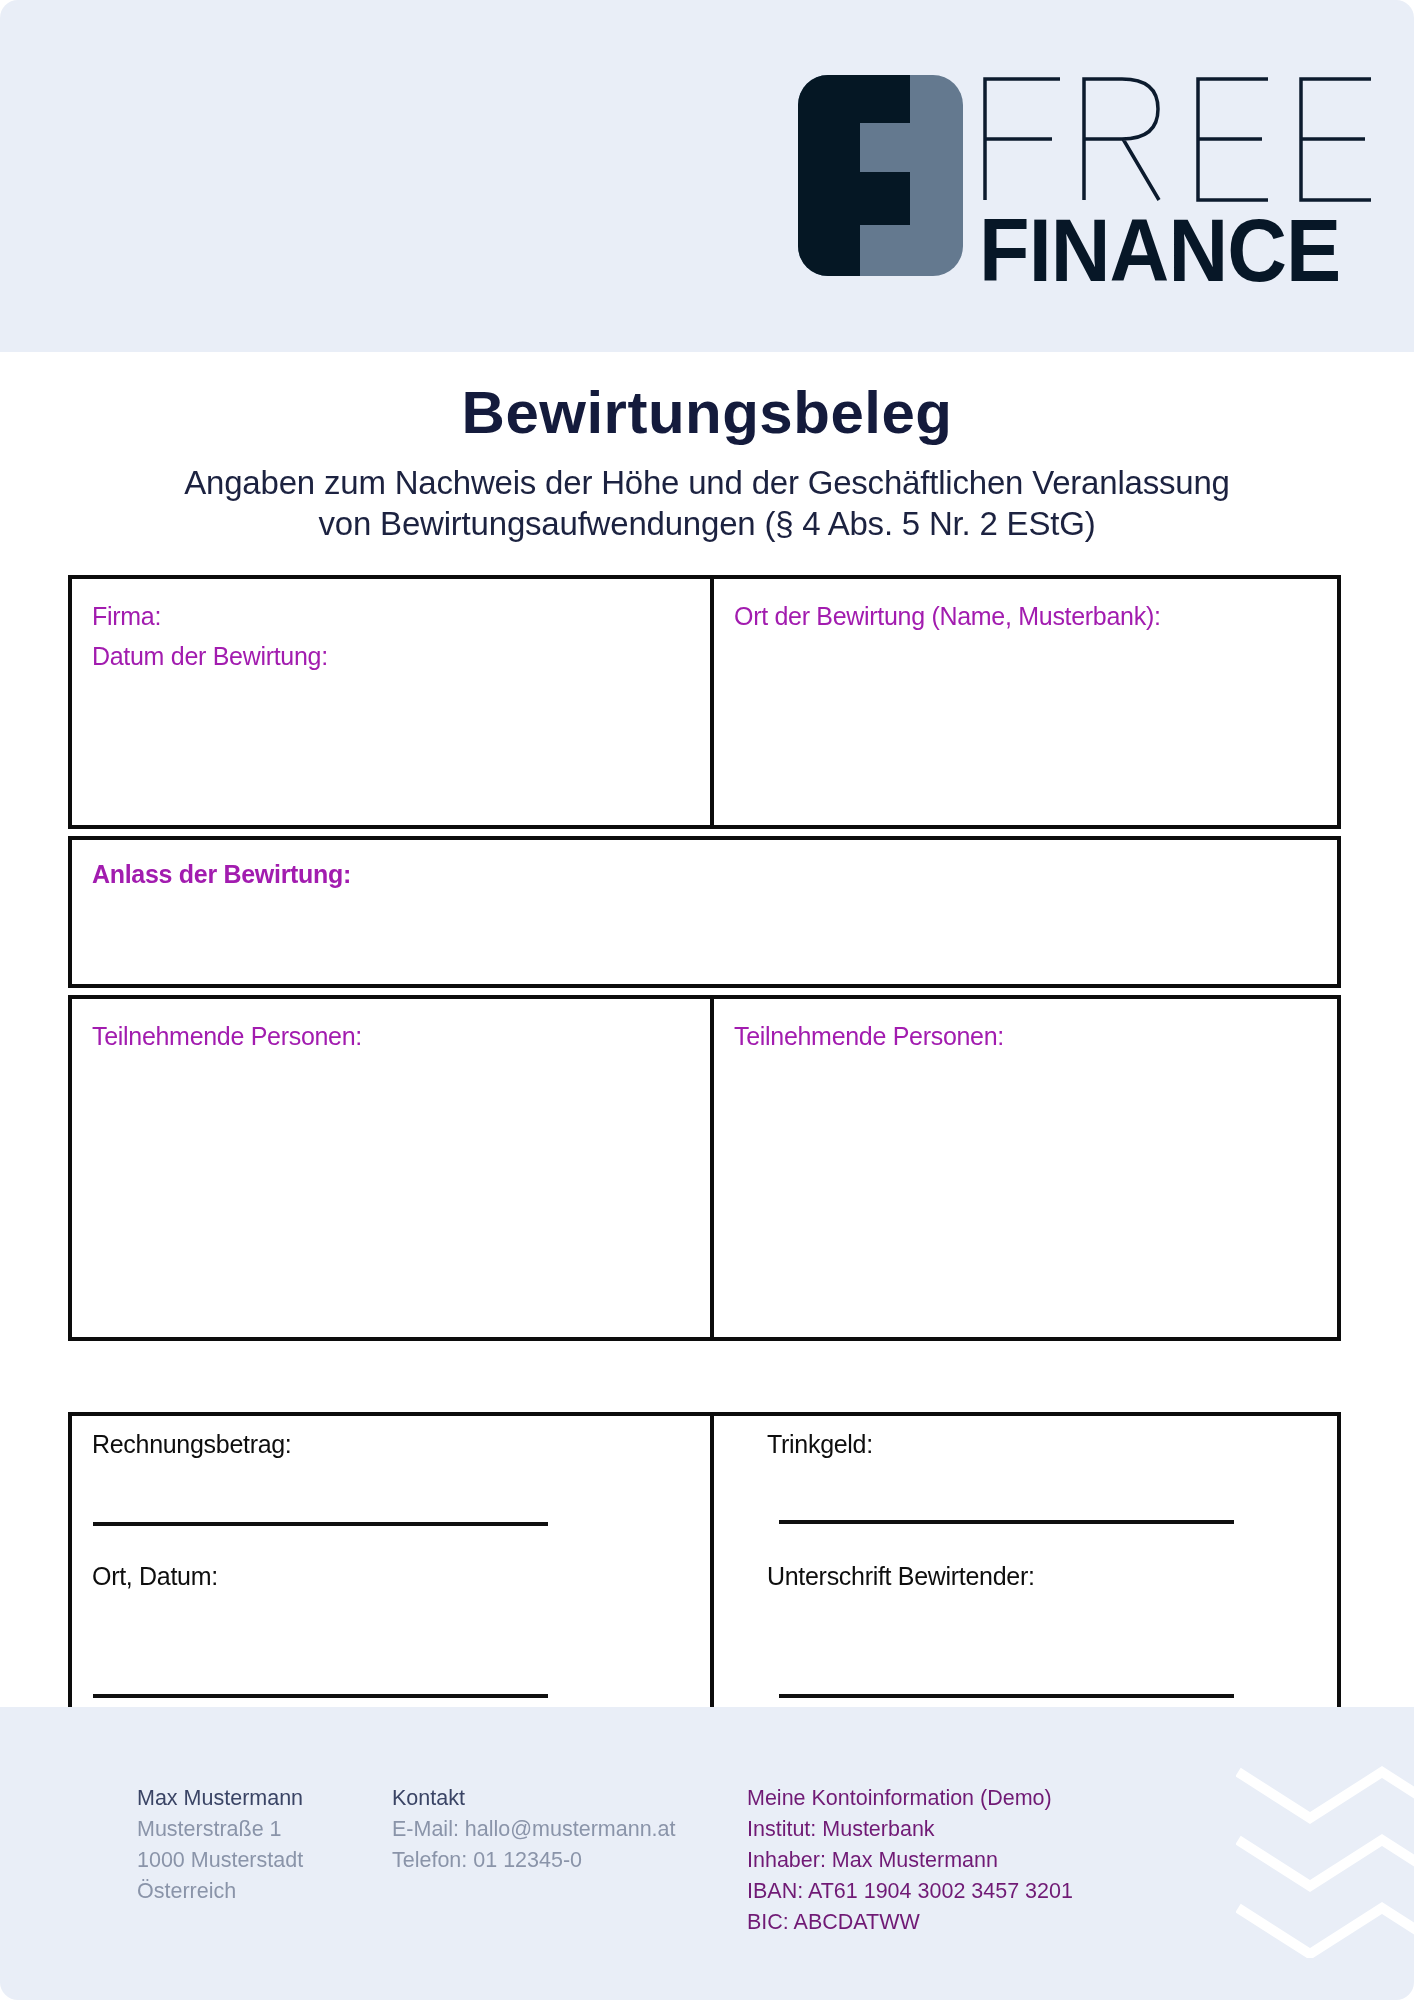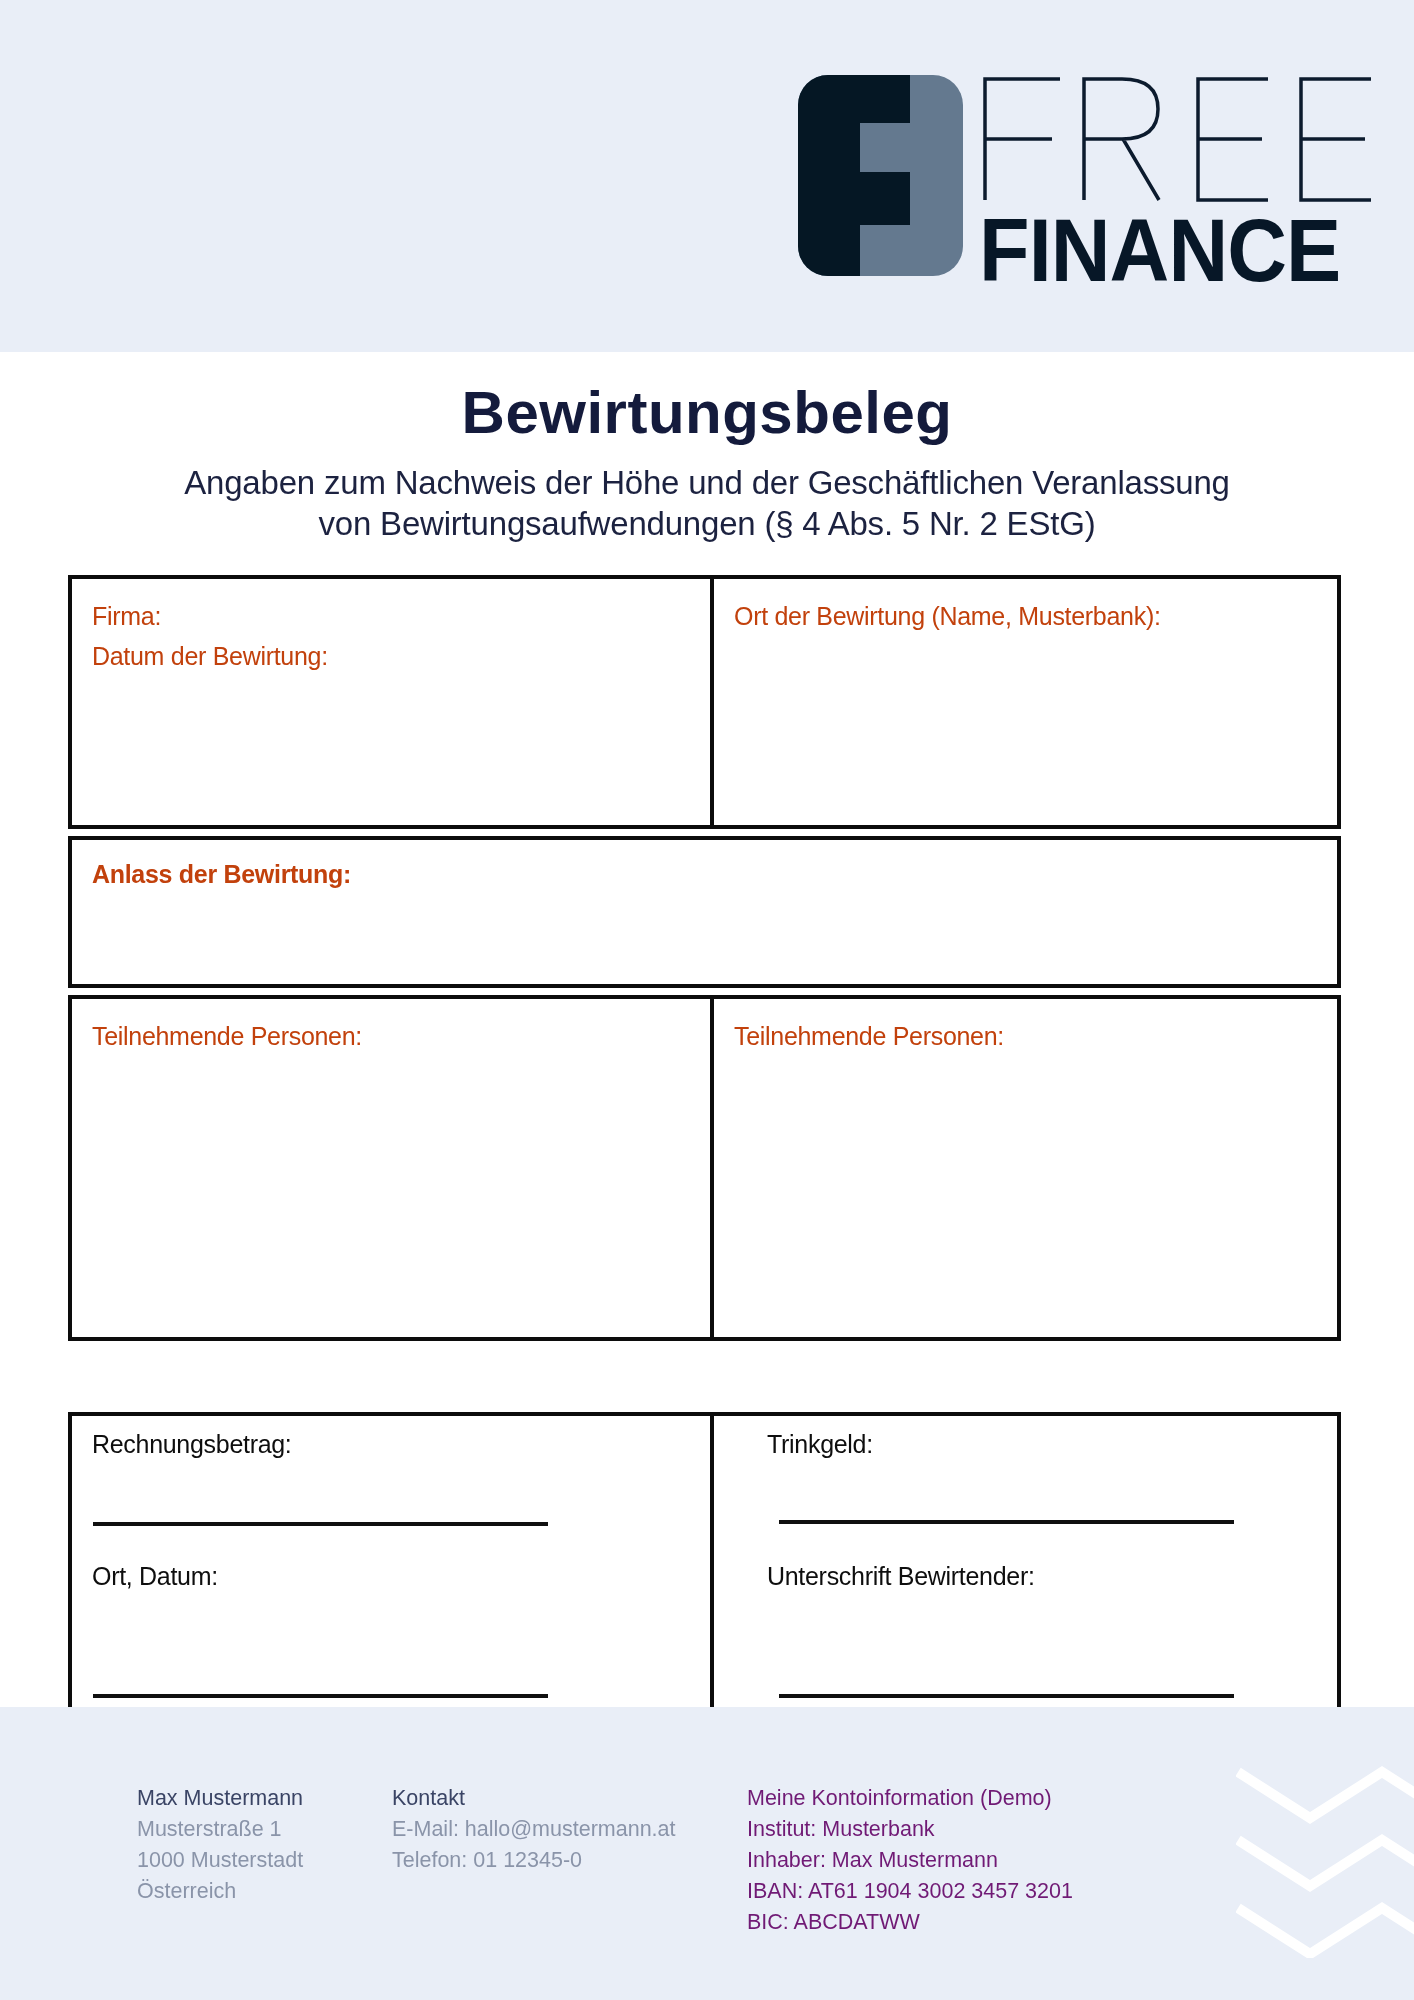--- a/index.html
+++ b/index.html
@@ -3,20 +3,21 @@
 <meta charset="utf-8">
 <style>
   * { margin:0; padding:0; box-sizing:border-box; }
   html,body { background:#ffffff; }
   .page {
     position:relative;
     width:1414px; height:2000px;
     background:#ffffff;
     overflow:hidden;
     font-family:"Liberation Sans", sans-serif;
+    border-radius:18px;
   }
   
   .band-top {
     position:absolute; top:0; left:0; width:1414px; height:352px;
     background:#e9eef7;
   }
   .band-bottom {
     position:absolute; top:1707px; left:0; width:1414px; height:293px;
     background:#e9eef7;
   }
@@ -49,21 +50,21 @@
     display:flex;
   }
   .row1 { top:575px;  height:254px; }
   .row2 { top:836px;  height:152px; }
   .row3 { top:995px;  height:346px; }
   .row4 { top:1412px; height:342px;gap:33px; }
   .cell-l { width:642px; border-right:4px solid #0c0c0c; position:relative; }
   .cell-r { flex:1; position:relative; }
   .cell-full { width:100%; position:relative; }
   .flabel {
-    font-size:25px; color:#c2410c; letter-spacing:-0.3px;
+    font-size:25px; color:#a21caf; letter-spacing:-0.3px;
     padding:17px 0 0 20px; line-height:40px;
   }
   .flabel-abs {
     position:absolute; left:20px;
     font-size:25px; color:#0e0e0e; letter-spacing:-0.3px;
     white-space:nowrap;
   }
   .sig-line { position:absolute; height:4px; background:#101010; width:455px; }
   .sig-l1 { left:21px;  top:106px; }
   .sig-l2 { left:21px;  top:278px; }

